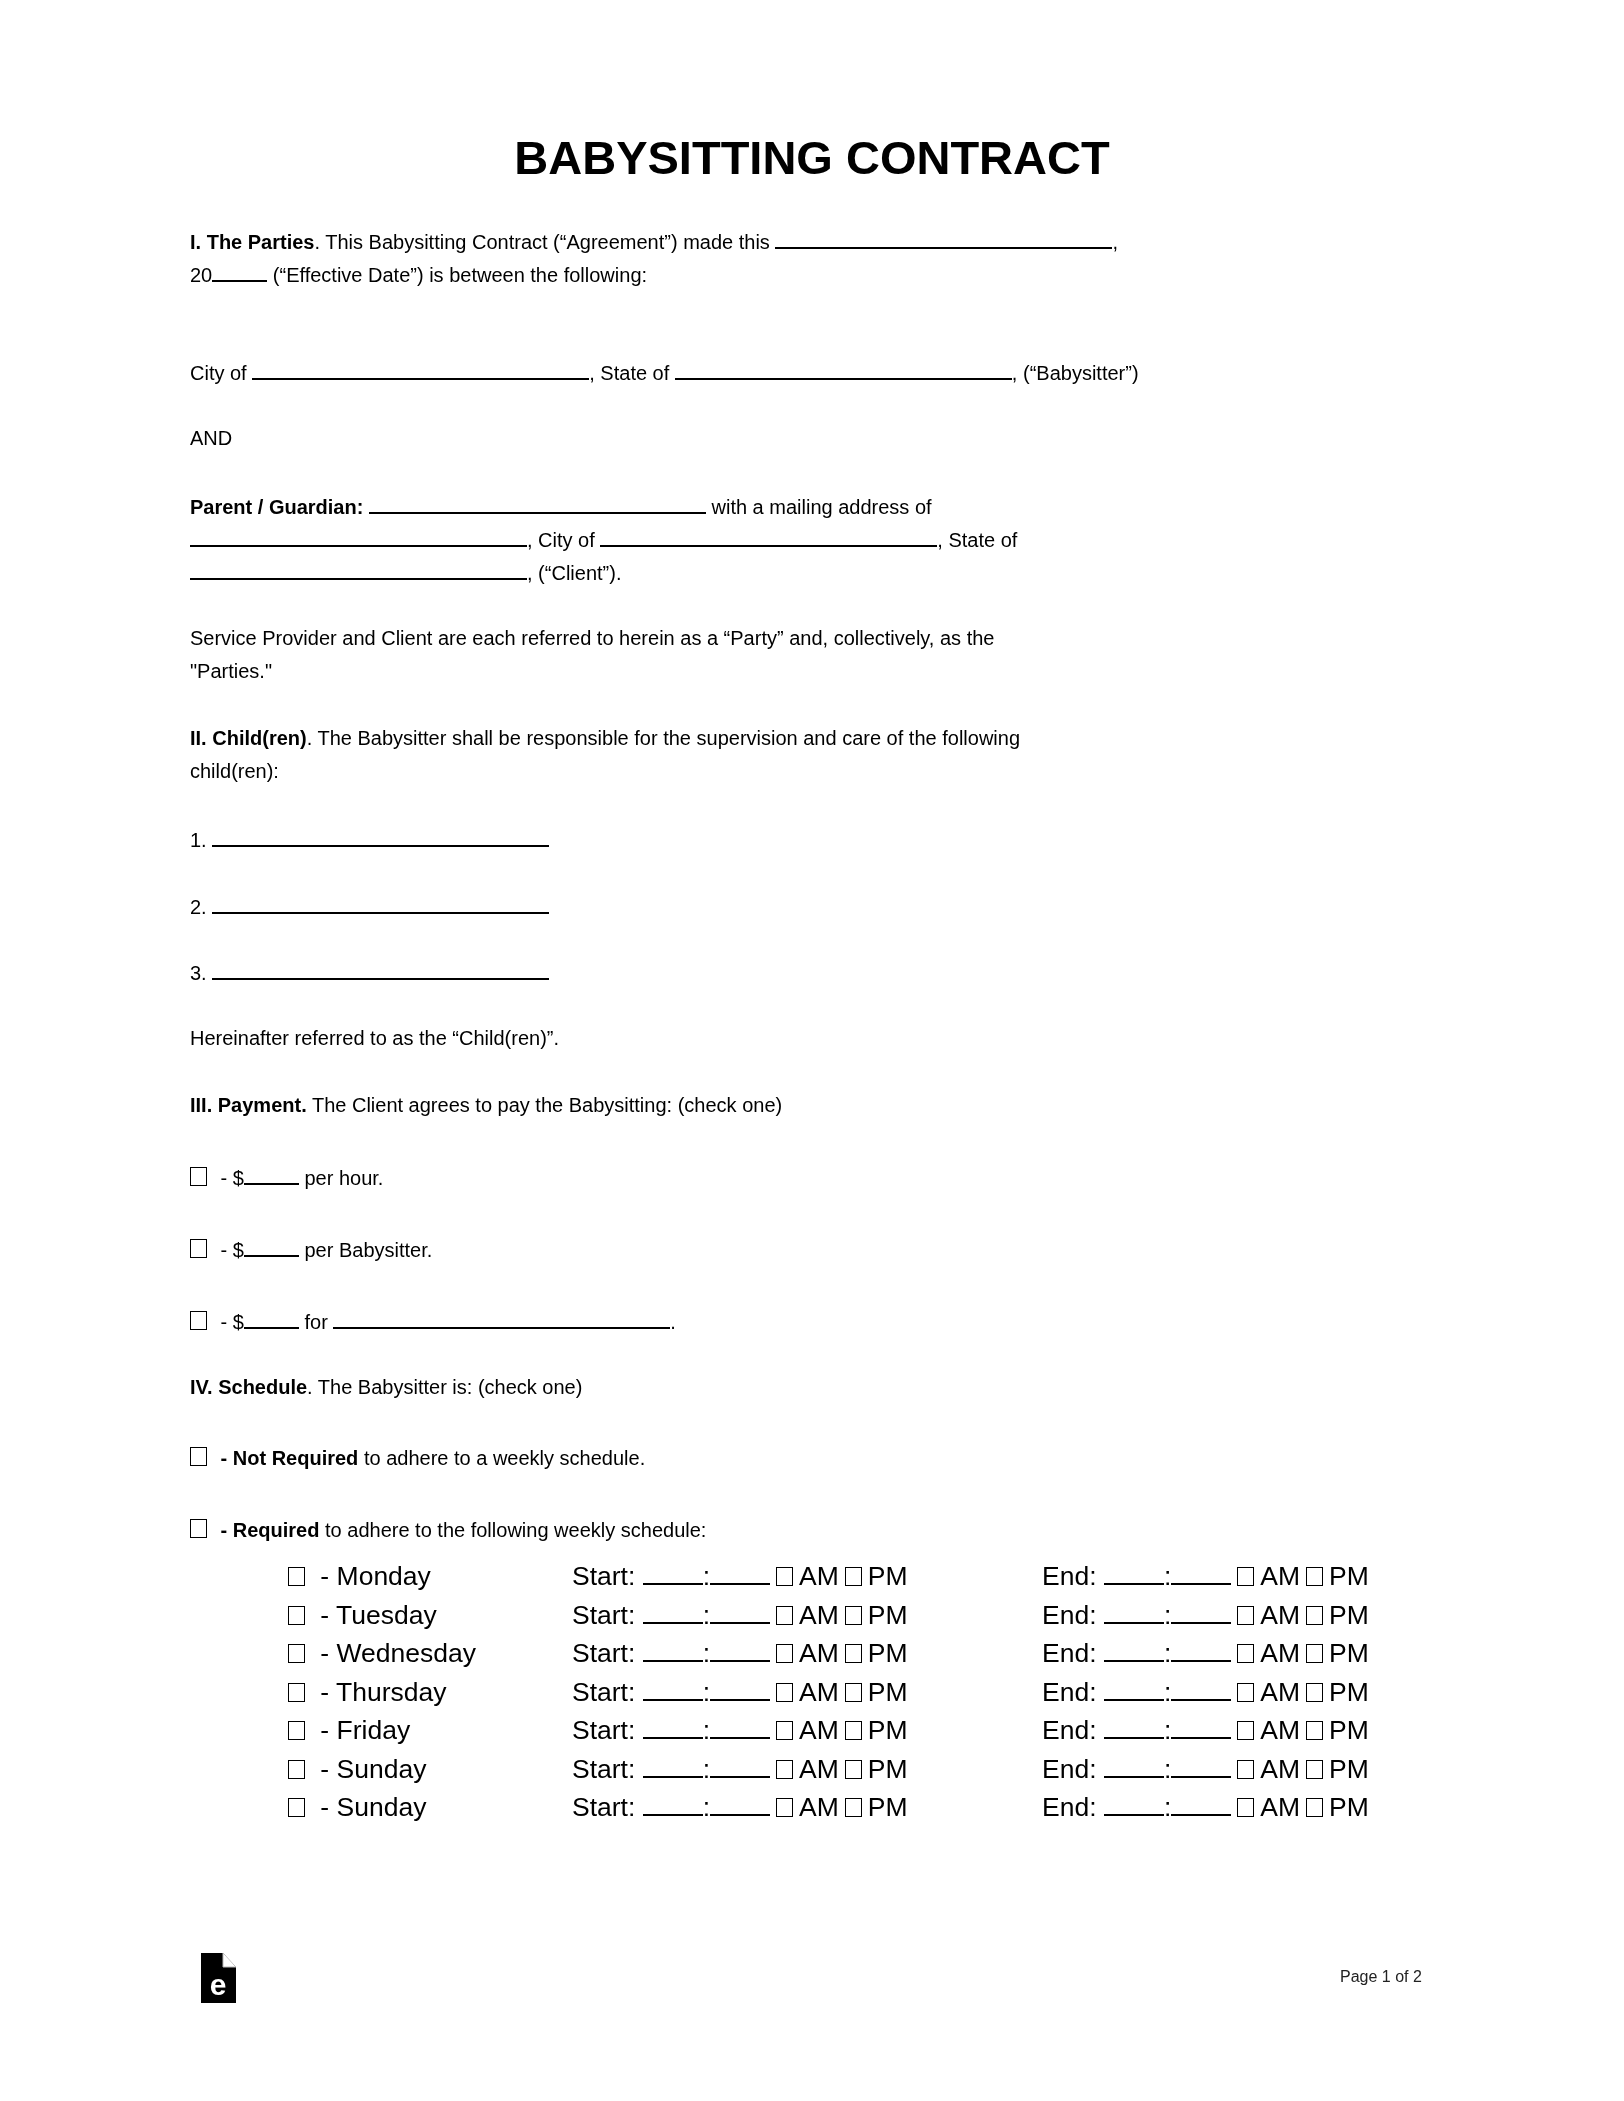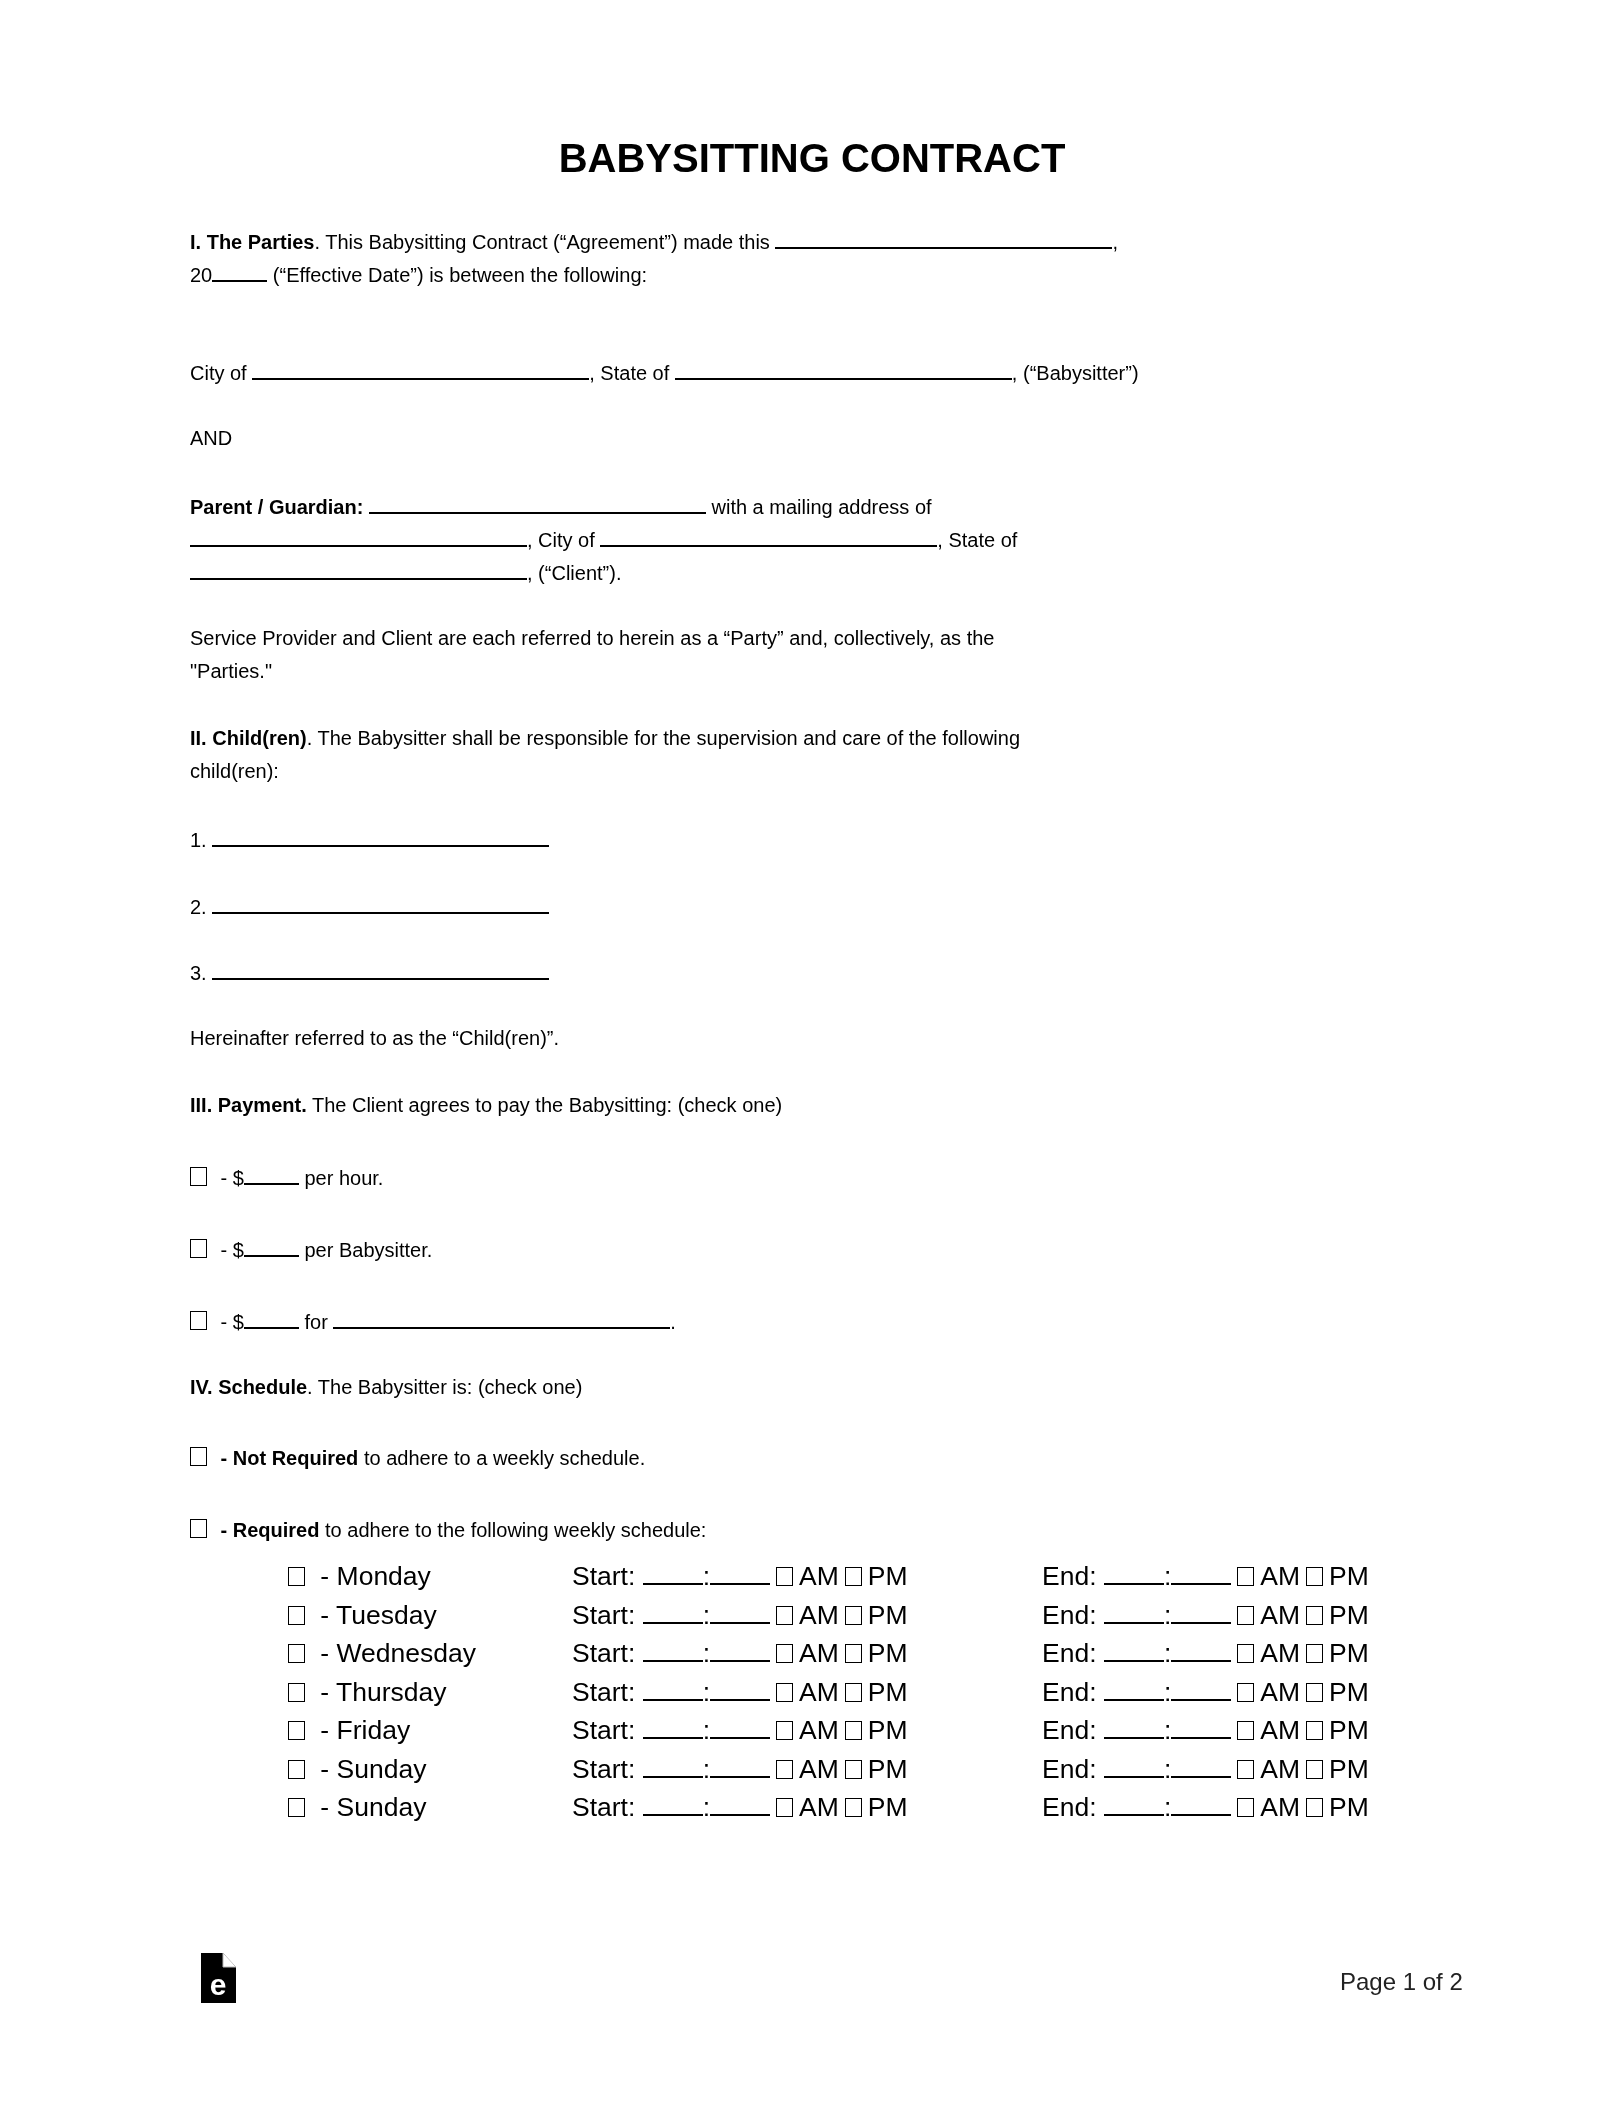--- a/index.html
+++ b/index.html
@@ -1,35 +1,35 @@
 <!DOCTYPE html>
 <html><head>
   <meta charset="utf-8">
   <style>
     html, body { margin: 0; padding: 0; background: #ffffff; }
     body { width: 1624px; height: 2101px; position: relative; overflow: hidden;
            font-family: "Liberation Sans", "DejaVu Sans", sans-serif; color: #000; }
     .page { position: absolute; left: 0; top: 0; width: 1624px; height: 2101px; background: #fff; }
     .title { position: absolute; left: 0; width: 1624px; top: 130px; text-align: center;
-             font-weight: bold; font-size: 40px; letter-spacing: 0px; line-height: 56px; }
+             font-weight: bold; font-size: 47px; letter-spacing: 0px; line-height: 56px; }
     .line { position: absolute; left: 190px; font-size: 20px; line-height: 33px; white-space: nowrap; }
     b { font-weight: bold; }
     .blank { display: inline-block; border-bottom: 2.4px solid #000; height: 23px; vertical-align: baseline; }
     .w-long { width: 337px; }
     .w-short { width: 55px; }
     .w-time { width: 60px; }
     .chk { display: inline-block; width: 17px; height: 19px; border: 1.6px solid #000; box-sizing: border-box;
            vertical-align: -1px; margin-right: 8px; }
     .sched-row { position: absolute; font-size: 26.5px; line-height: 33px; white-space: nowrap; }
     .col-day { position: absolute; left: 288px; }
     .col-start { position: absolute; left: 572px; }
     .col-end { position: absolute; left: 1042px; }
     .ampm .chk { margin-right: 6px; margin-left: 6px; }
     .footer-logo { position: absolute; left: 201px; top: 1953px; width: 35px; height: 50px; }
-    .page-num { position: absolute; left: 1340px; top: 1968px; font-size: 24px; color: #222; white-space: nowrap; }
+    .page-num { position: absolute; left: 1340px; top: 1968px; font-size: 16px; color: #222; white-space: nowrap; }
   </style>
 </head>
 <body>
 
 <div class="page">
 
   <div class="title">BABYSITTING CONTRACT</div>
 
   <div class="line" style="top:224px">
     <b>I. The Parties</b><span>. This Babysitting Contract (“Agreement”) made this</span>

